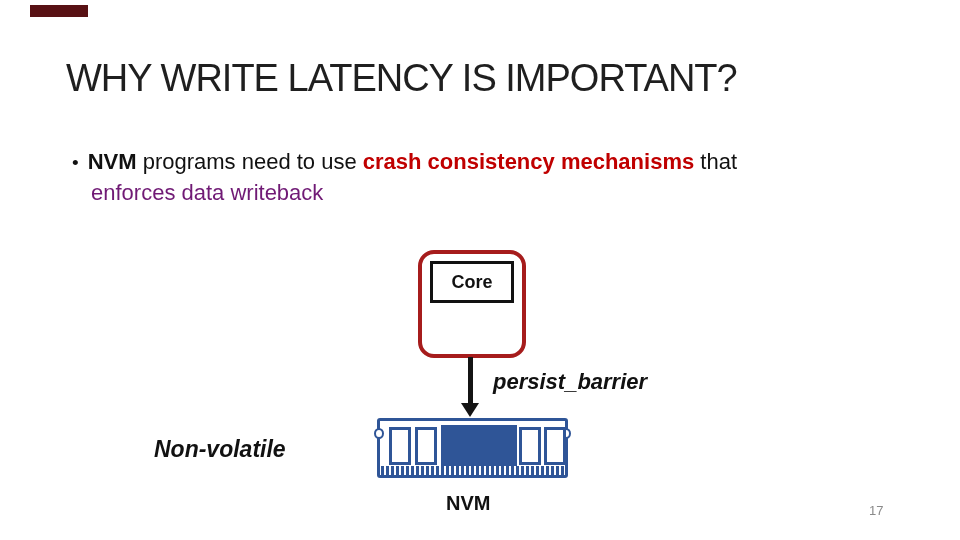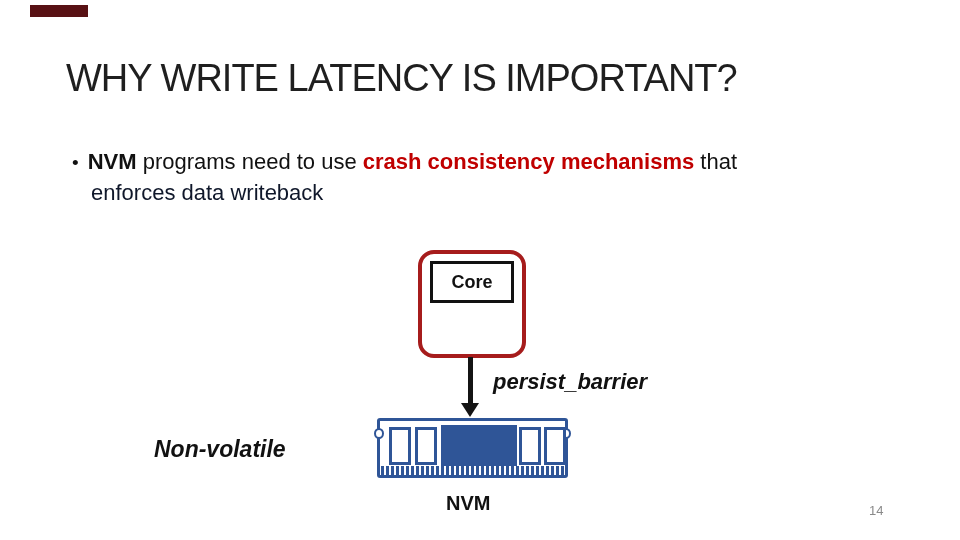--- a/index.html
+++ b/index.html
@@ -17,21 +17,21 @@
     letter-spacing:-1px; color:var(--text_dark,#1a1a1a); white-space:nowrap;
   }
   .bullet-line1 {
     position:absolute; left:72px; top:149px; font-size:22px; white-space:nowrap;
     color:#111;
   }
   .bullet-marker { display:inline-block; margin-right:9px; font-size:19px; }
   .seg-bold { font-weight:bold; }
   .seg-red  { font-weight:bold; color:var(--accent_red,#C00000); }
   .bullet-line2 {
-    position:absolute; left:91px; top:180px; font-size:22px; color:#0f172a;
+    position:absolute; left:91px; top:180px; font-size:22px; color:#701a75;
   }
   
   .core-outer {
     position:absolute; left:418px; top:250px; width:108px; height:108px;
     border:4.5px solid var(--core_border_red,#A61C1C); border-radius:16px;
     background:#fff; box-sizing:border-box;
   }
   .core-inner {
     position:absolute; left:430px; top:261px; width:84px; height:42px;
     border:3px solid #111; background:#fff; box-sizing:border-box;
@@ -121,15 +121,15 @@
     <div class="chip c1"></div>
     <div class="chip c2"></div>
     <div class="chip-big"></div>
     <div class="chip c3"></div>
     <div class="chip c4"></div>
     <div class="dimm-pins"></div>
   </div>
 
   <div class="nvm-label">NVM</div>
 
-  <div class="page-number">14</div>
+  <div class="page-number">17</div>
 
 </div>
 
 </body></html>

